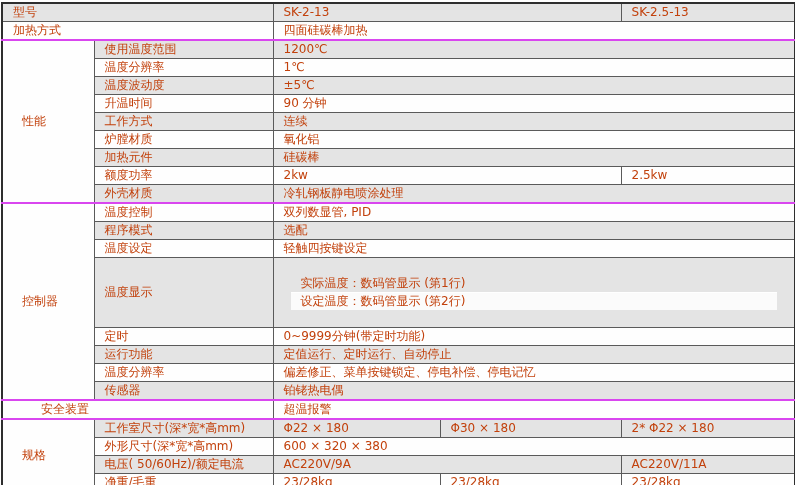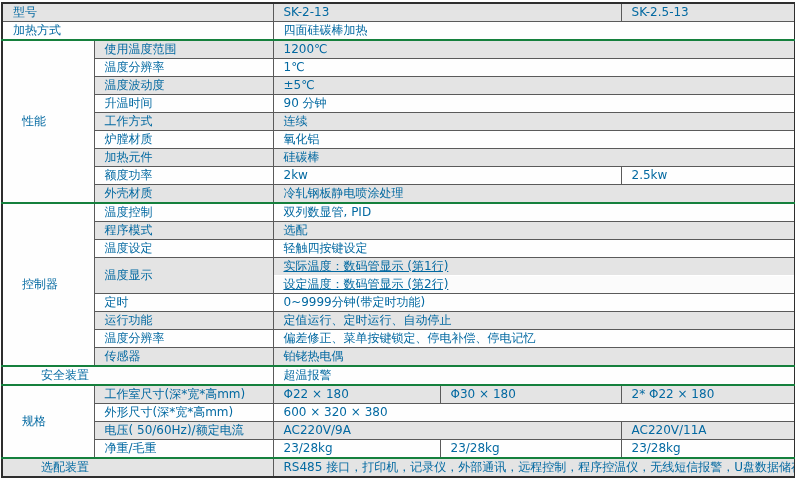--- a/index.html
+++ b/index.html
@@ -8,33 +8,33 @@
     font-family:"DejaVu Sans","Liberation Sans",sans-serif;
     background:#ffffff; padding-top:2px;
   }
   table.spec {
     border-collapse:collapse; table-layout:fixed;
     width:793px; margin-left:1px;
     border:2px solid #2e2e2e;
   }
   td {
     border:1px solid #5a5a5a;
-    font-size:12px; color:#0369a1;
+    font-size:12px; color:#c2410c;
     height:17px; line-height:17px;
     padding:0 4px 0 10px;
     overflow:hidden; white-space:nowrap;
     vertical-align:middle;
   }
   tr.gray td  { background:#e4e4e4; }
   tr.white td { background:#fefefe;margin-top:8px; }
-  tr.sec td   { border-top:2px solid #15803d; }
+  tr.sec td   { border-top:2px solid #d946ef; }
   td.cat      { padding-left:19px; background:#fefefe !important; }
   td.toplbl   { padding-left:10px; }
   td.deeplbl  { padding-left:38px; }
-  td.twoline  { padding:0; height:35px;text-decoration:underline; }
+  td.twoline  { padding:17px; height:35px; }
   .ln { height:17px; line-height:17px; padding-left:10px; overflow:hidden; white-space:nowrap; }
   .ln1 { background:#e4e4e4; border-bottom:1px solid #ffffff; }
   .ln2 { background:#fbfbfb; }
 </style>
 </head>
 <body>
 
 <div class="wrap">
 <table class="spec">
   <colgroup>

